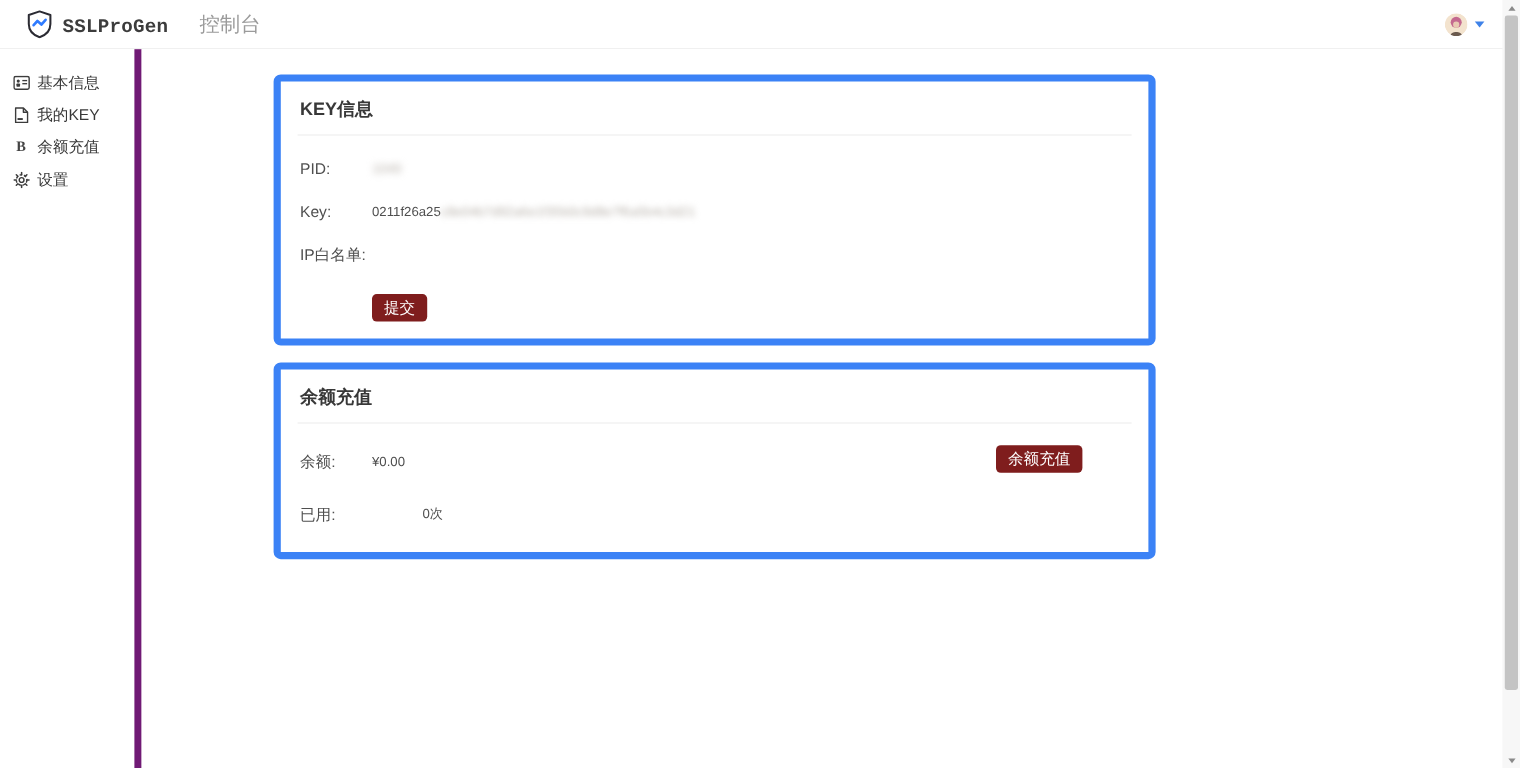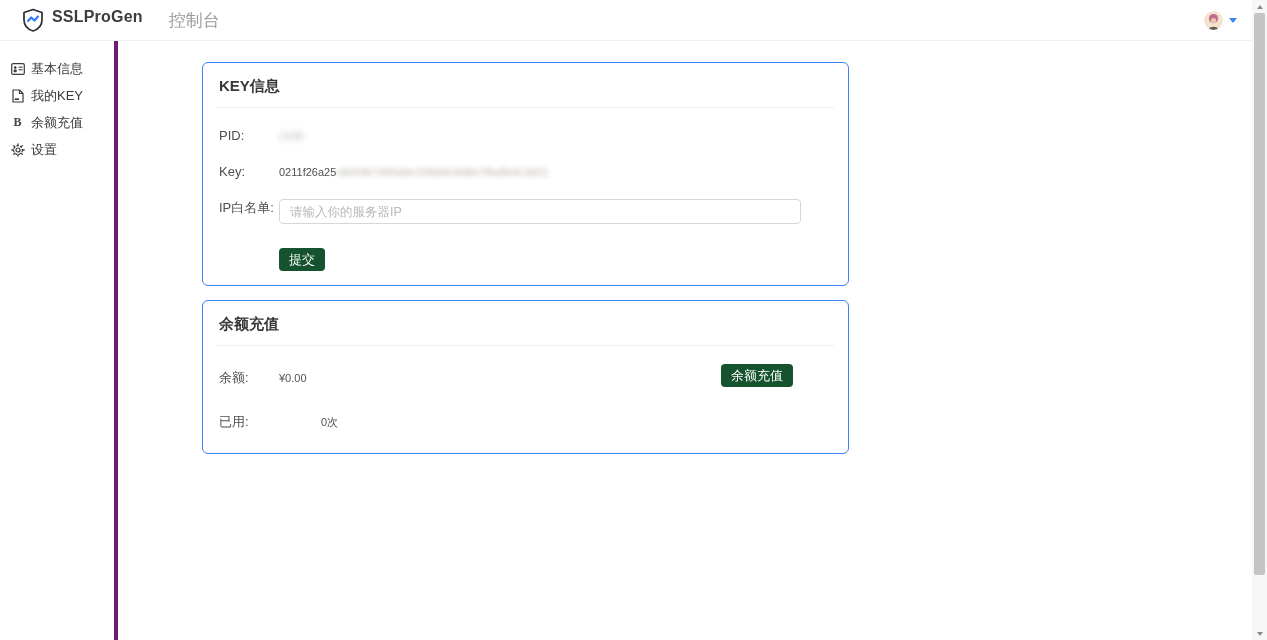--- a/index.html
+++ b/index.html
@@ -2,67 +2,67 @@
 <html><head>
 <meta charset="utf-8">
 <style>
   * { margin:0; padding:0; box-sizing:border-box; }
   html,body { width:1267px; height:640px; overflow:hidden; background:#fff;
     font-family:"Liberation Sans", sans-serif; }
 
   
   .navbar { position:absolute; top:0; left:0; width:1267px; height:41px;
     background:#fff; border-bottom:1px solid #f0f0f0; display:flex; align-items:center; }
-  .brand-wrap { display:flex; align-items:flex-start; margin-left:22px; gap:8px; }
+  .brand-wrap { display:flex; align-items:flex-end; margin-left:22px; gap:8px;font-family:Liberation Mono, monospace; }
   .brand { font-size:16px; font-weight:600; color:#3c3c3c; letter-spacing:.2px; }
   .nav-section { margin-left:26px; font-size:17px; color:#9b9b9b; }
   .nav-right { position:absolute; right:30px; top:0; height:41px; display:flex; align-items:center; gap:6px; cursor:pointer; }
   .avatar { width:19px; height:19px; border-radius:50%; overflow:hidden; display:block; }
   .caret { width:0; height:0; border-left:4px solid transparent; border-right:4px solid transparent;
     border-top:5px solid #3f82e8; }
 
   
   .scrollbar { position:absolute; top:0; right:0; width:15px; height:640px; background:#f7f7f7; z-index:50; }
   .scroll-thumb { position:absolute; top:13px; left:2px; width:11px; height:562px; background:#c4c4c4; border-radius:2px; }
   .scroll-arrow { position:absolute; left:0; width:15px; height:13px; display:flex; align-items:center; justify-content:center; }
   .scroll-arrow span { width:0; height:0; border-left:3.5px solid transparent; border-right:3.5px solid transparent; }
   .scroll-arrow.up { top:0; } .scroll-arrow.up span { border-bottom:4px solid #8a8a8a; }
   .scroll-arrow.down { bottom:0; } .scroll-arrow.down span { border-top:4px solid #8a8a8a; }
 
   
   .sidebar { position:absolute; top:41px; left:0; bottom:0; width:118px;
-    background:#fff; border-right:4px solid #701a75; padding-top:14px; }
+    background:#fff; border-right:6px solid #701a75; padding-top:14px; }
   .side-item { display:flex; align-items:center; gap:6px; padding:6px 0 6px 10px;
     font-size:13px; color:#383838; cursor:pointer; line-height:15px; }
   .side-item .ic { width:15px; height:15px; display:inline-flex; align-items:center;
     justify-content:center; flex:0 0 15px; color:#444; }
   .side-item .ic svg { display:block; }
   .ic-b { font-weight:700; font-size:12px; font-family:"Liberation Serif", serif; }
 
   
   .main { position:absolute; top:41px; left:118px; right:15px; bottom:0; background:#fff; }
-  .card { width:647px; margin-left:84px; background:#fff; border:1px solid #3b82f6;
+  .card { width:735px; margin-left:110px; background:#fff; border:6px solid #3b82f6;
     border-radius:6px; padding:12px 16px 14px 16px; }
   .card.first { margin-top:21px; }
   .card.second { margin-top:14px; }
   .card-title { font-size:15px; font-weight:600; color:#383838; padding:2px 0 11px 0; }
   .card-divider { border-bottom:1px solid #efefef; margin:0 -2px 0 -2px; }
 
   .form-row { display:flex; align-items:flex-start; margin-top:19px; }
   .f-label { width:60px; flex:0 0 60px; font-size:13px; color:#4f4f4f; line-height:16px; padding-top:1px; }
   .f-value { font-size:11px; color:#4f4f4f; line-height:16px; padding-top:1px; }
 
   .blurred { filter:blur(3px); color:#b9b3ac; user-select:none; }
   .key-blur { filter:blur(2.6px); color:#b9b3ac; user-select:none; }
 
   .ip-input { width:522px; height:25px; border:1px solid #d7d7d7; border-radius:4px;
     font-size:12.5px; padding:0 10px; color:#333; outline:none; font-family:"Liberation Sans", sans-serif; }
   .ip-input::placeholder { color:#b9b9b9; }
 
-  .btn-primary { background:#14532d; color:#fff; border:none; border-radius:4px;
+  .btn-primary { background:#7f1d1d; color:#fff; border:none; border-radius:4px;
     font-size:13px; padding:4px 10px; cursor:pointer; font-family:"Liberation Sans", sans-serif; line-height:15px; }
   .submit-row { margin-top:24px; margin-left:60px; }
 
   .acct-row { position:relative; display:flex; align-items:center; margin-top:20px; min-height:23px; }
   .acct-row.last { margin-top:21px; margin-bottom:6px;gap:42px; }
   .recharge-btn { position:absolute; right:39px; top:-2px; }
 </style>
 </head>
 <body>
 
@@ -144,21 +144,20 @@
       <span class="f-value blurred">1049</span>
     </div>
 
     <div class="form-row">
       <span class="f-label">Key:</span>
       <span class="f-value"><span>0211f26a25</span><span class="key-blur">c8e04b7d92a6e1f35b0c9d8e7f6a5b4c3d21</span></span>
     </div>
 
     <div class="form-row">
       <span class="f-label">IP白名单:</span>
-      <input class="ip-input" type="text" placeholder="请输入你的服务器IP" style="">
     </div>
 
     <div class="submit-row">
       <button class="btn-primary">提交</button>
     </div>
   </div>
 
   <div class="card second">
     <div class="card-title">余额充值</div>
     <div class="card-divider"></div>

